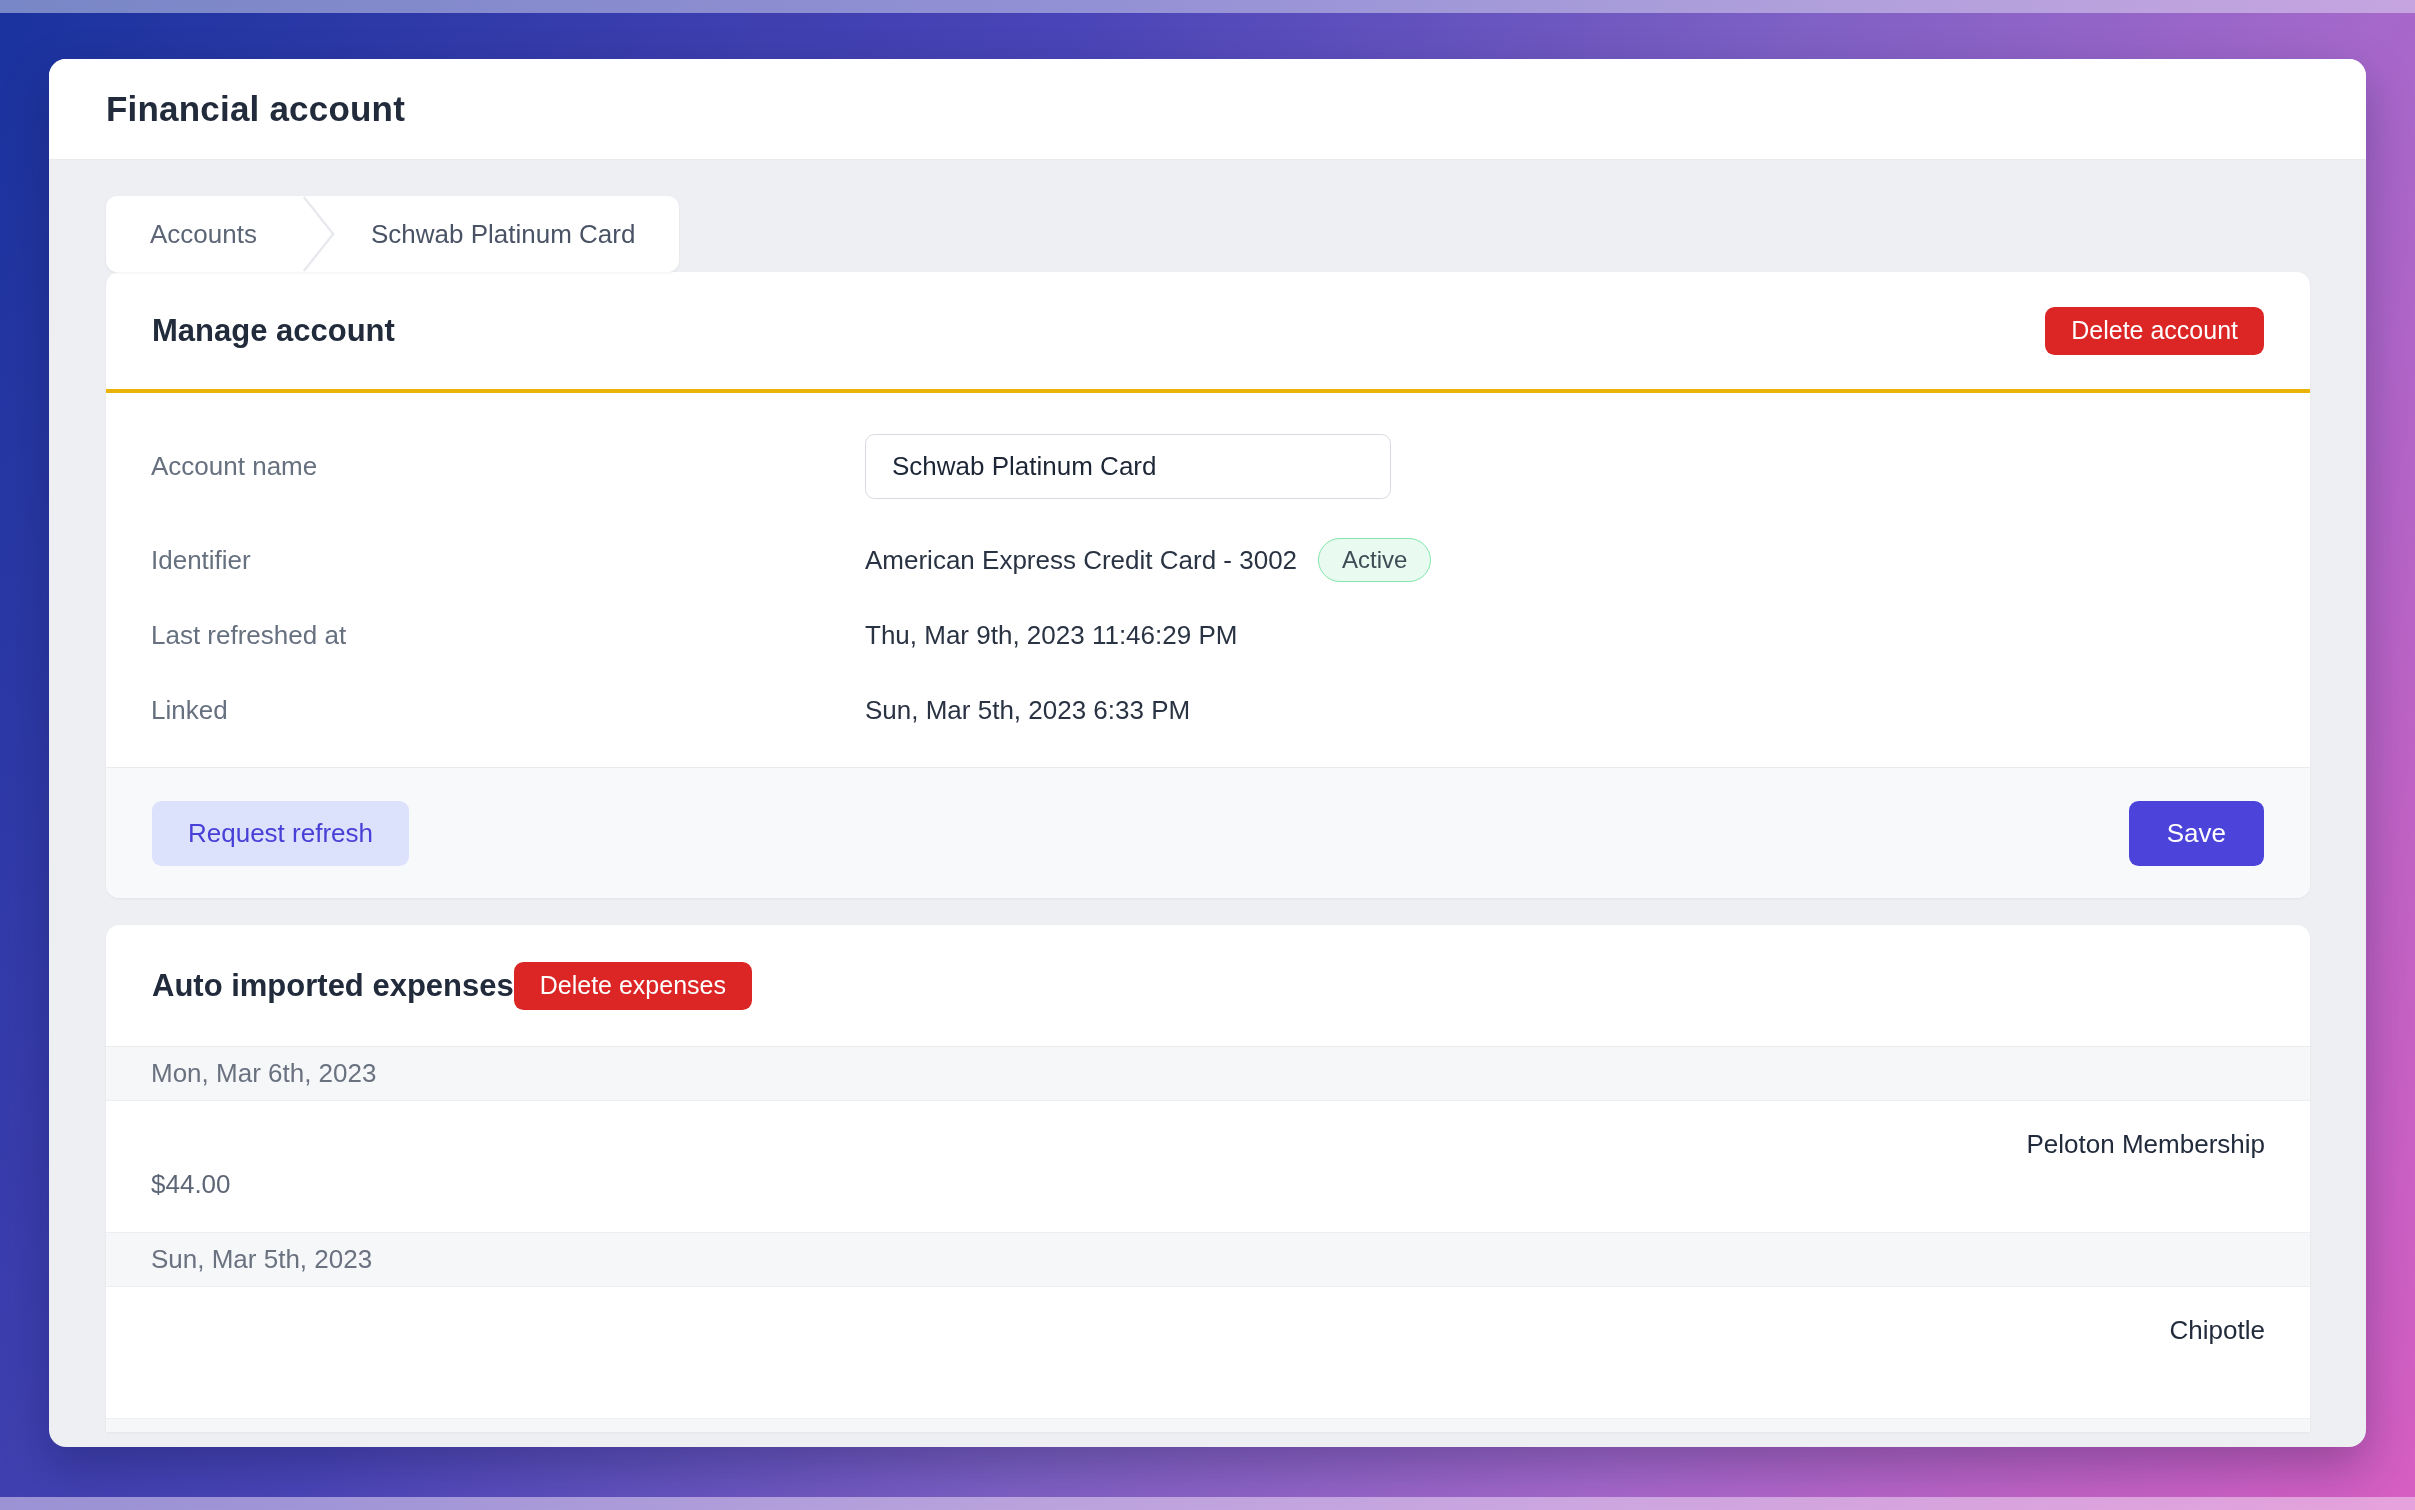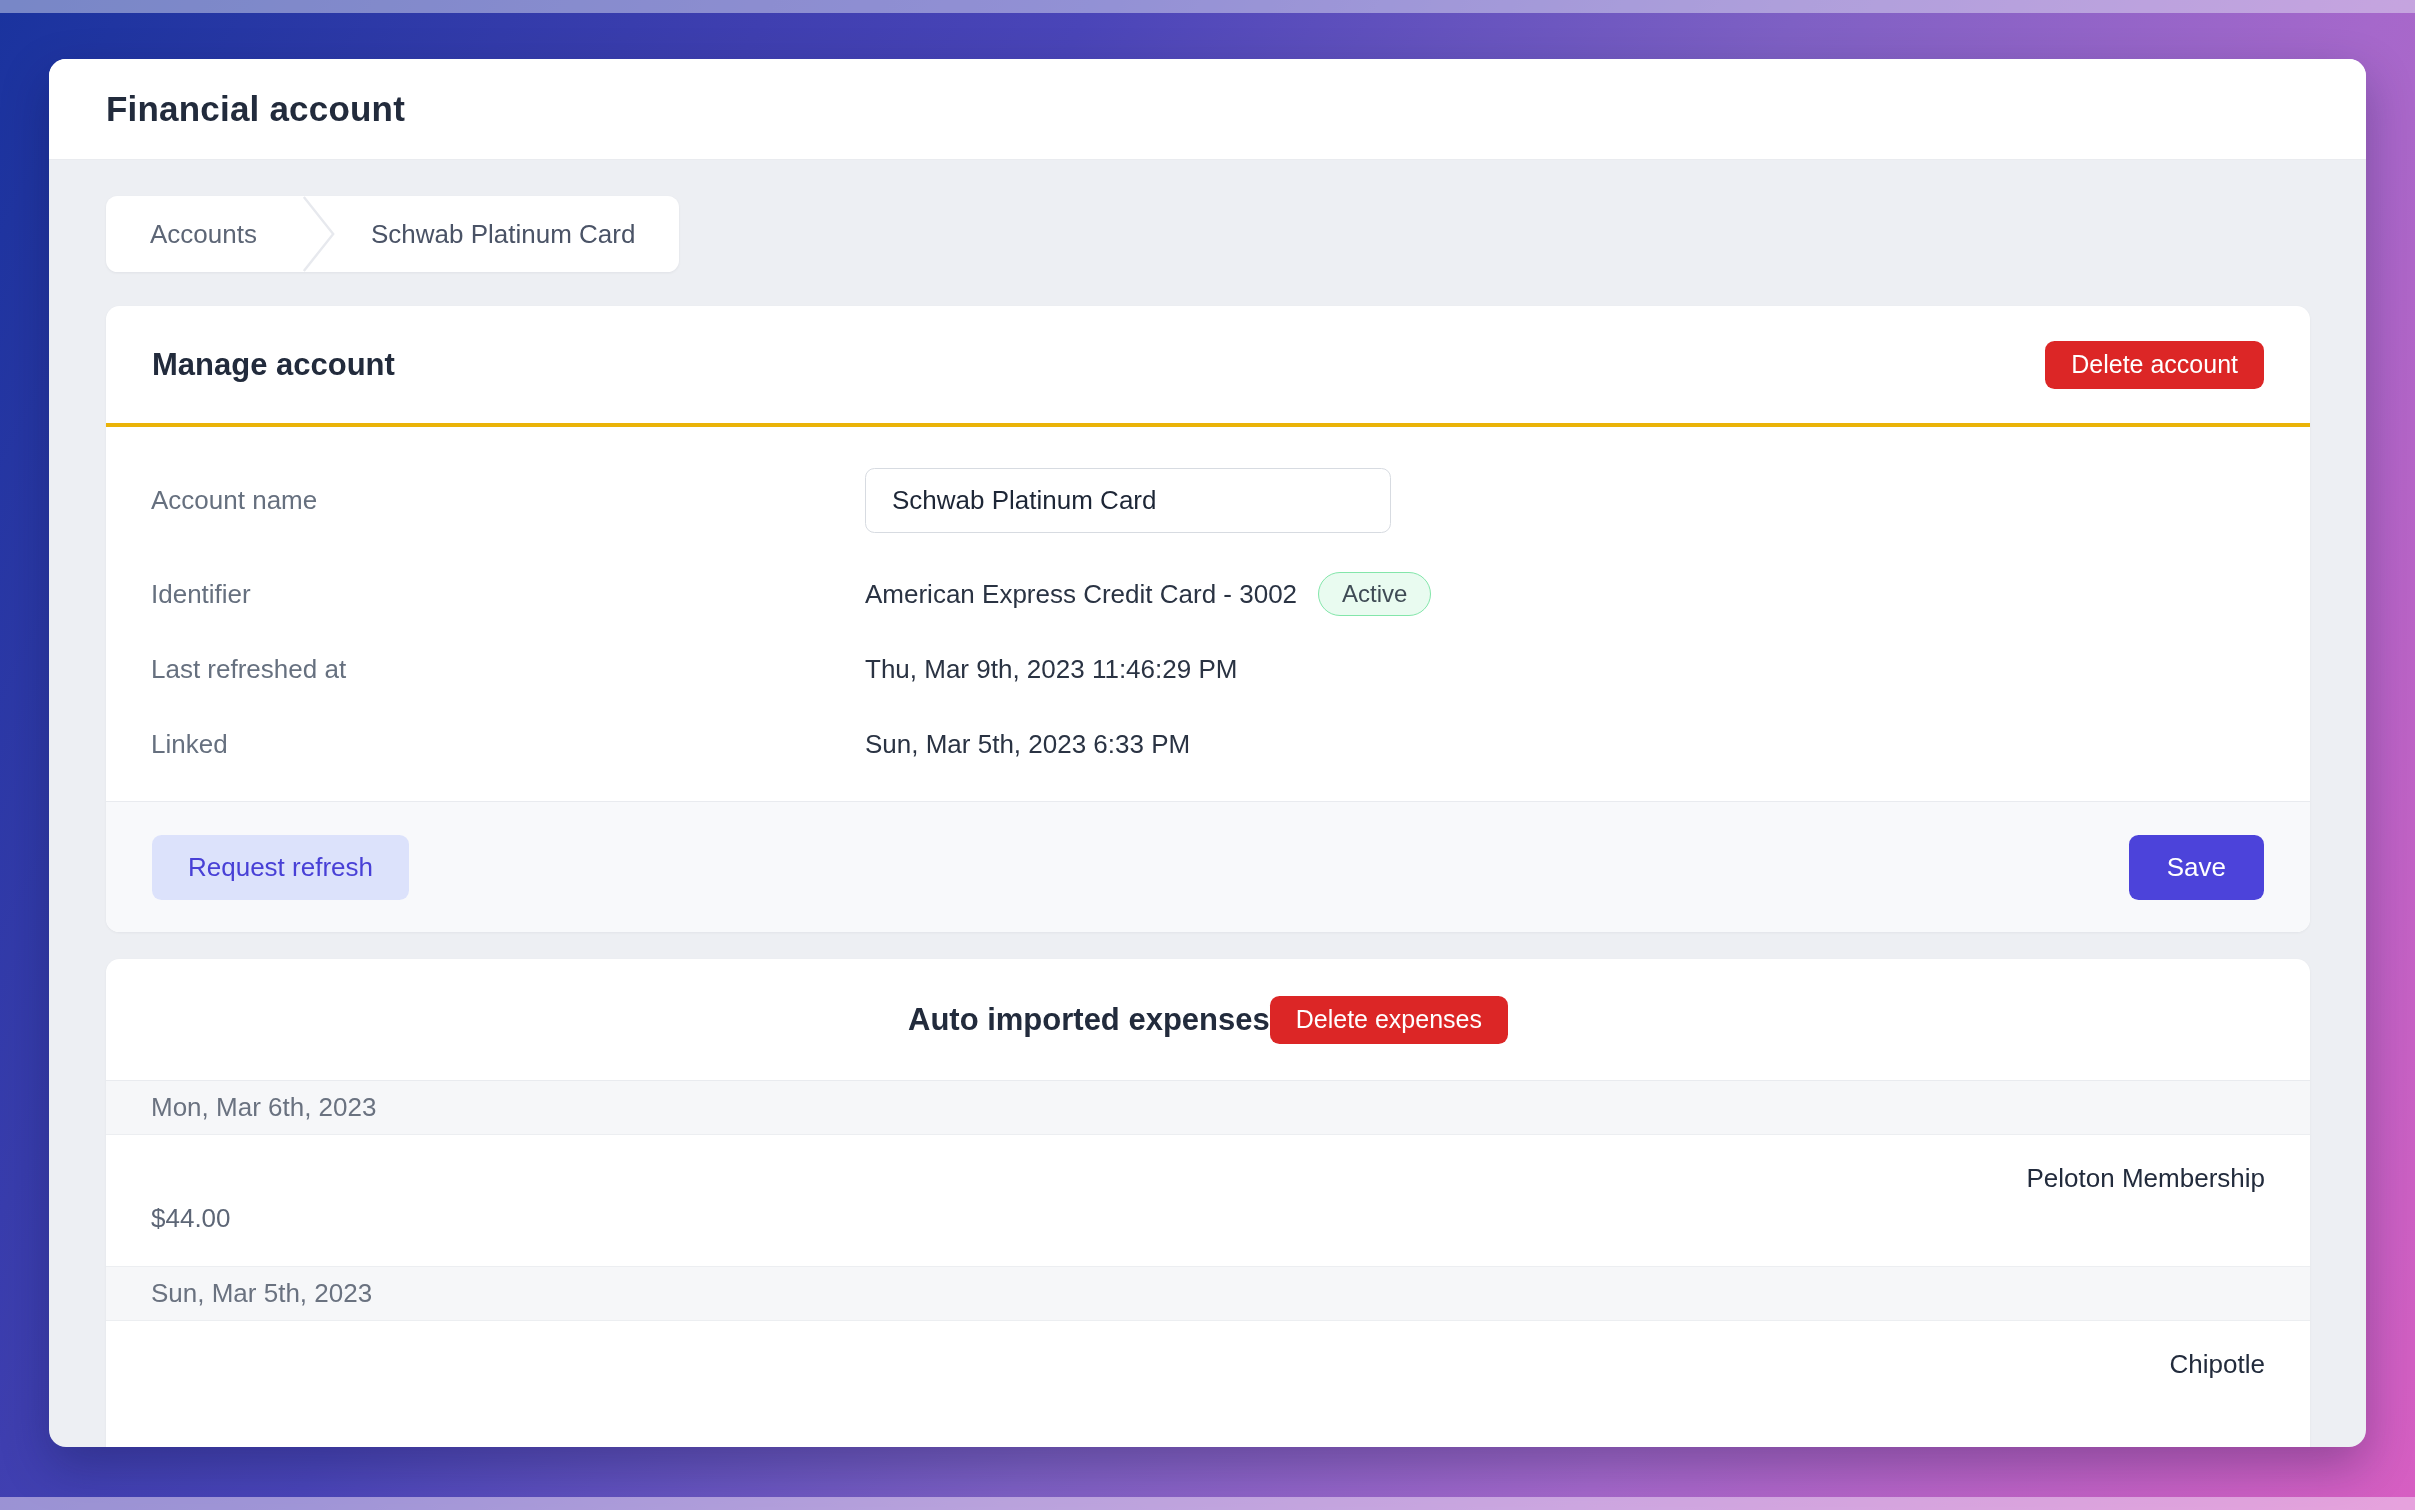--- a/index.html
+++ b/index.html
@@ -29,21 +29,20 @@
   }
   .panel-title { font-size: 35px; font-weight: 700; color: #222b3c; letter-spacing: 0.2px; }
 
   .panel-body { padding: 36px 56px 0 57px; }
 
   
   .breadcrumb {
     display: inline-flex; align-items: stretch; background: #ffffff;
     border-radius: 11.4px; height: 76px; overflow: hidden;
     box-shadow: 0 1px 2.9px rgba(16,24,40,0.06);
-    margin-bottom: 34px;
   }
   .crumb { display: flex; align-items: center; font-size: 26px; cursor: default; }
   .crumb.first { color: #5d6676; padding: 0 44px; }
   .crumb.current { color: #4a5366; padding: 0 44px 0 34px; }
   .crumb-sep { display: flex; align-items: center; }
 
   
   .card {
     background: #ffffff; border-radius: 13.3px; overflow: hidden;
     box-shadow: 0 1px 2.9px rgba(16,24,40,0.05);
@@ -85,21 +84,21 @@
 
   .card-footer {
     background: #f8f9fb; border-top: 1px solid #e9ebef; height: 131px;
     display: flex; align-items: center; justify-content: space-between;
     padding: 0 46px;
   }
 
   
   .card.expenses { border-radius: 13.3px 13.3px 0 0; }
   .exp-head { height: 122px; border-bottom: 1px solid #e9ebef;
-    display: flex; align-items: center; justify-content: center; padding: 17px 46px; }
+    display: flex; align-items: center; justify-content: flex-start; padding: 17px 46px; }
   .date-row {
     background: #f6f7f9; padding: 0 45px; height: 54px; display: flex; align-items: center;
     font-size: 26px; color: #6a7280; border-bottom: 1px solid #eceef1;
   }
   .expense-row { padding: 27.6px 45px 0 45px; height: 132px; border-bottom: 1px solid #eceef1; text-align: right; }
   .expense-name { font-size: 26px; font-weight: 500; color: #222b3c; margin-bottom: 9.5px; }
   .expense-meta { font-size: 26px; color: #5d6676; display: flex; align-items: center; }
   .badge-split {
     background: #fcdedf; color: #bf2734; font-size: 24px; border-radius: 7.6px;
     padding: 5.7px 16px; margin: 0 13.3px 0 15px; display: inline-flex; align-items: center;

